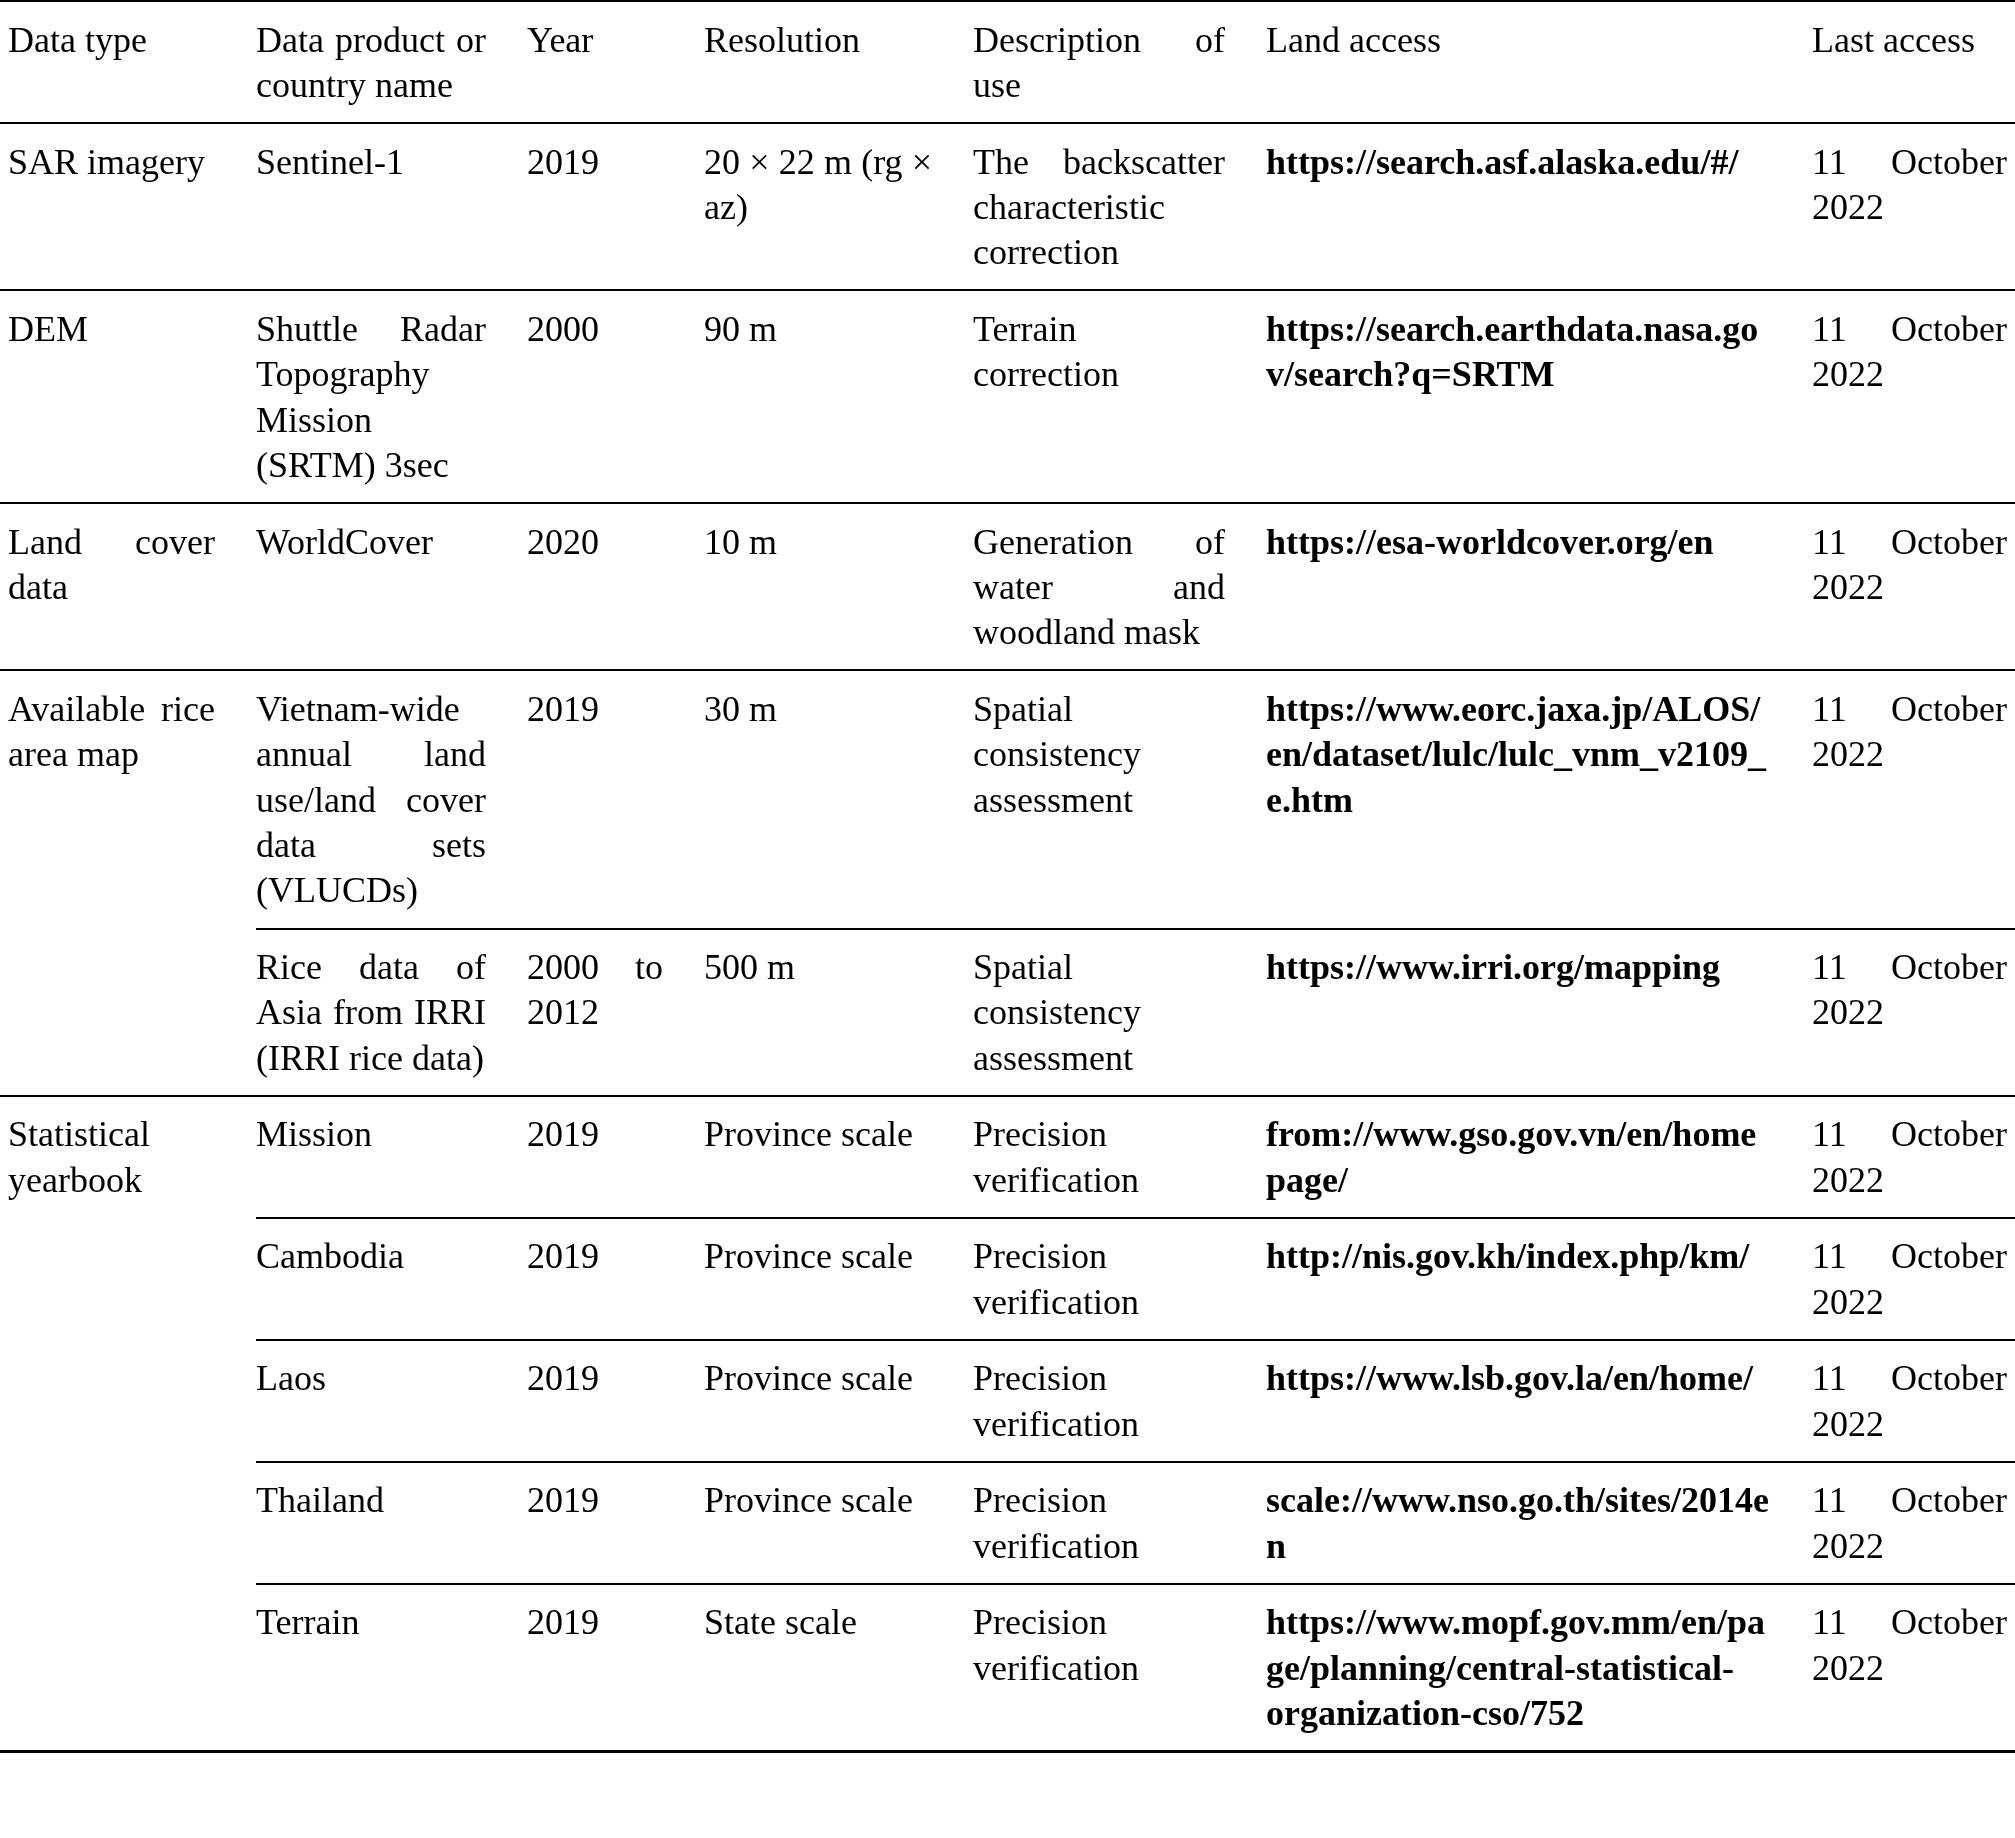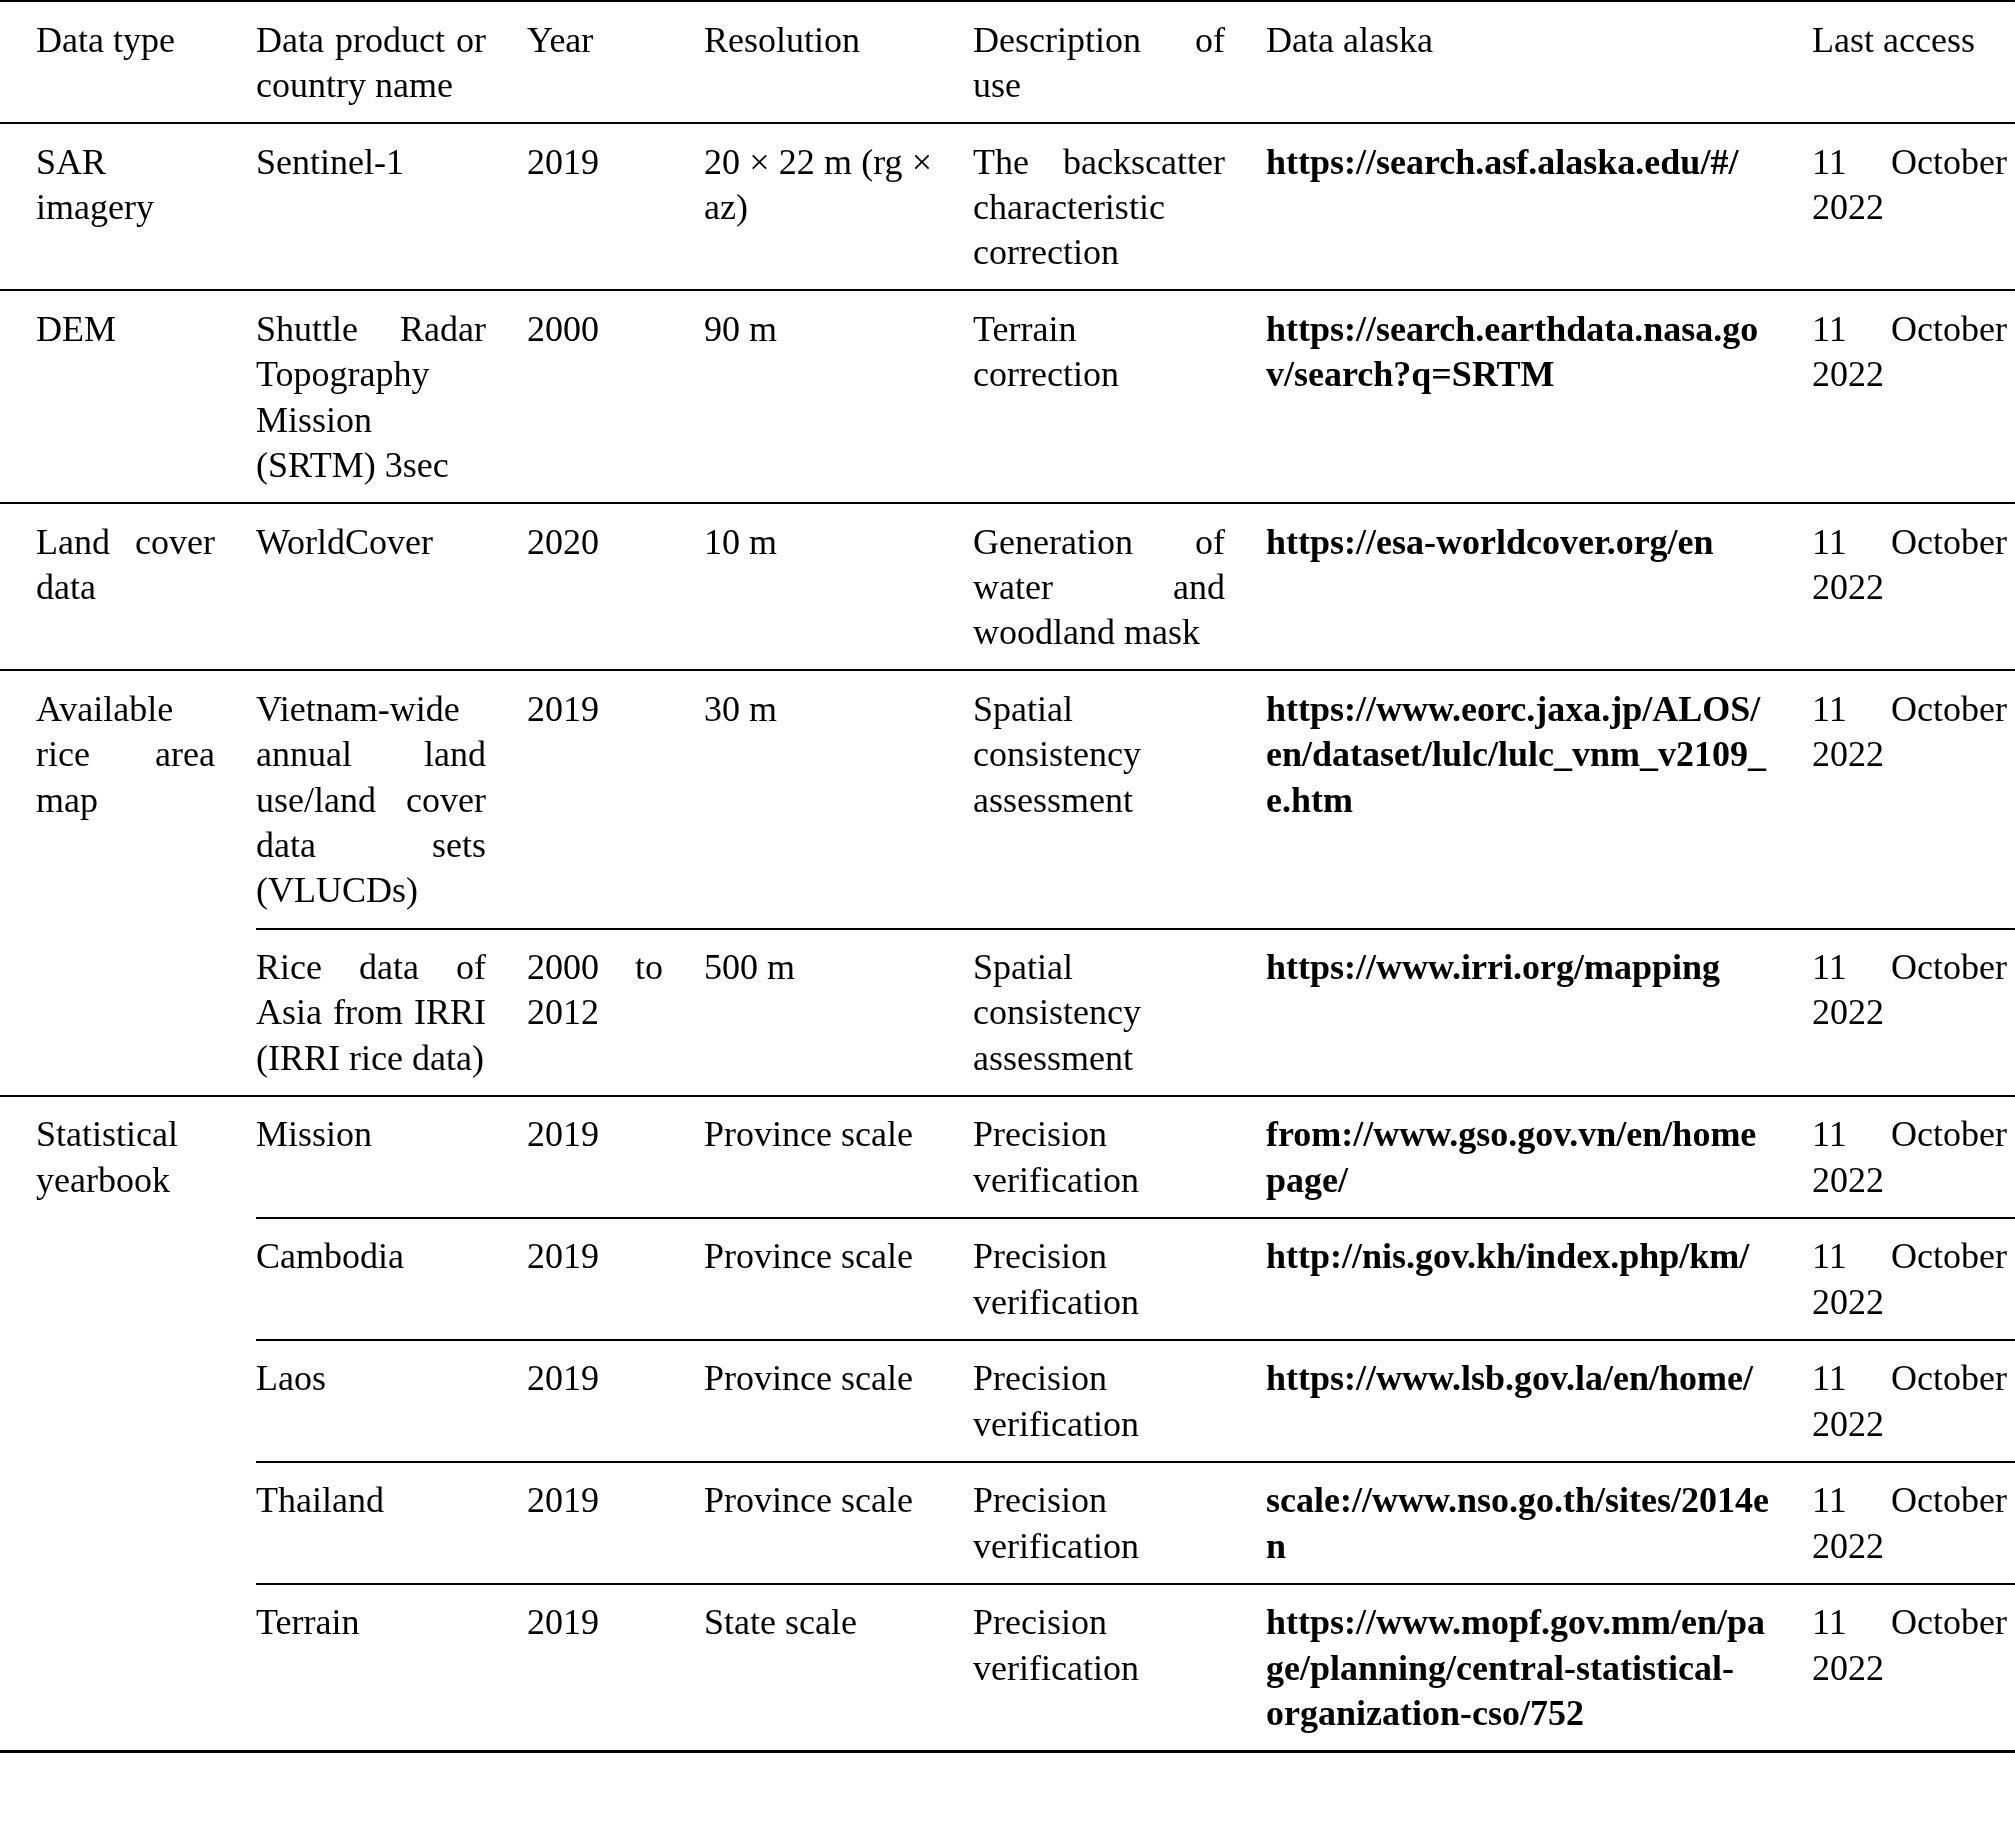--- a/index.html
+++ b/index.html
@@ -30,21 +30,21 @@
   col.c5 { width: 293px; }
   col.c6 { width: 546px; }
   col.c7 { width: 204px; }
   th, td {
     box-sizing: border-box;
     vertical-align: top;
     text-align: justify;
     font-weight: 400;
     padding: 15.6px 41px 13.7px 0;
   }
-  th.c1, td.c1 { padding-left: 36px; margin-left: 32px; }
+  th.c1, td.c1 { padding-left: 8px; margin-left: 32px; }
   th.c7, td.c7 { padding-right: 9px; }
   thead tr { border-bottom: 2.9px solid #000; }
   tr.rule-group { border-bottom: 2.9px solid #000; }
   tr.rule-sub { border-bottom: 2px solid #000; }
   td.url {
     -webkit-hyphens: none;
     hyphens: none;
     overflow-wrap: anywhere;
     word-break: break-word;
     font-weight: bold;
@@ -63,21 +63,21 @@
       <col class="c6">
       <col class="c7">
   </colgroup>
   <thead>
     <tr>
       <th class="c1">Data type</th>
       <th class="c2">Data product or country name</th>
       <th class="c3">Year</th>
       <th class="c4">Resolution</th>
       <th class="c5">Description of use</th>
-      <th class="c6">Data alaska</th>
+      <th class="c6">Land access</th>
       <th class="c7">Last access</th>
     </tr>
   </thead>
   <tbody>
 
     <tr class="rule-group">
       <td class="c1">SAR imagery</td>
       <td class="c2">Sentinel-1</td>
       <td class="c3">2019</td>
       <td class="c4">20 × 22 m (rg × az)</td>

